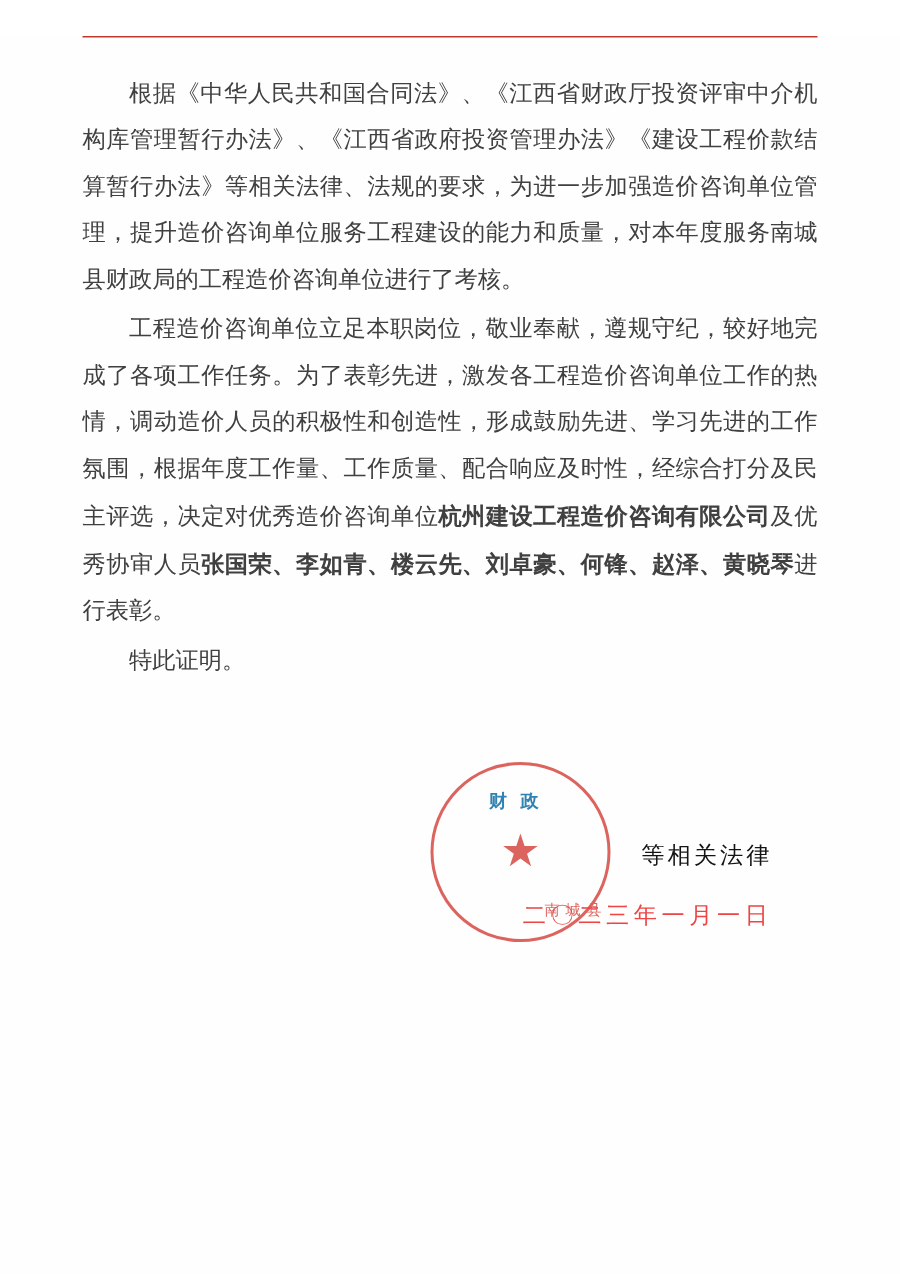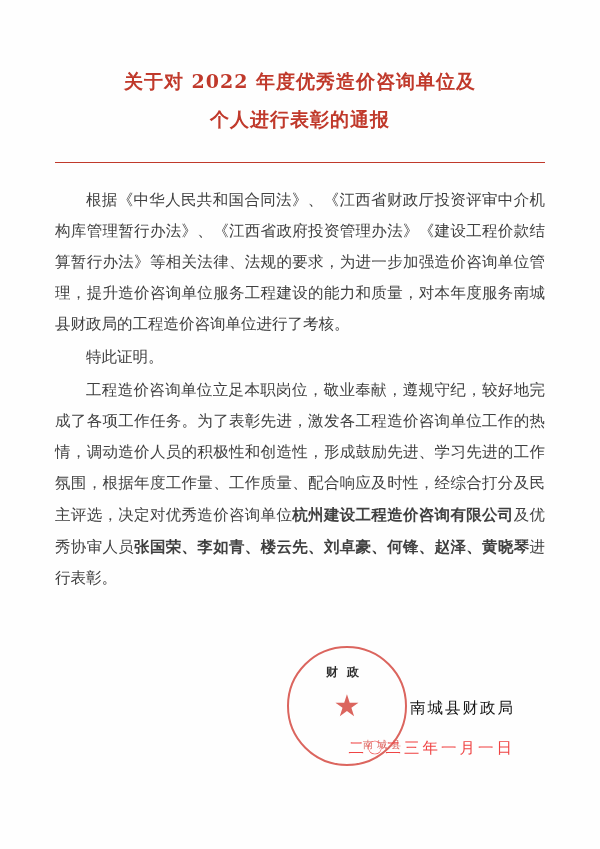--- a/index.html
+++ b/index.html
@@ -81,21 +81,21 @@
     color: #d4443c;
     font-size: 30px;
     line-height: 1;
   }
   .stamp .arc-top {
     position: absolute;
     left: 0;
     top: 16px;
     width: 100%;
     text-align: center;
-    color: #000000;
+    color: #0369a1;
     font-size: 12px;
     letter-spacing: 9px;
     font-weight: bold;
   }
   .stamp .arc-bottom {
     position: absolute;
     left: 0;
     bottom: 12px;
     width: 100%;
     text-align: right;
@@ -118,36 +118,32 @@
     font-size: 15.5px;
     letter-spacing: 3px;
     color: #ef4444;
   }
 </style>
 </head>
 <body>
 
 <div class="page">
 
-  <h1 class="doc-title">
-    <span class="line">关于对 2022 年度优秀造价咨询单位及</span>
-    <span class="line">个人进行表彰的通报</span>
-  </h1>
 
   <hr class="title-rule">
 
   <div class="body-text">
     <p class="para">根据《中华人民共和国合同法》、《江西省财政厅投资评审中介机构库管理暂行办法》、《江西省政府投资管理办法》《建设工程价款结算暂行办法》等相关法律、法规的要求，为进一步加强造价咨询单位管理，提升造价咨询单位服务工程建设的能力和质量，对本年度服务南城县财政局的工程造价咨询单位进行了考核。</p>
+    <p class="para"><span>工程造价咨询单位立足本职岗位，敬业奉献，遵规守纪，较好地完成了各项工作任务。为了表彰先进，激发各工程造价咨询单位工作的热情，调动造价人员的积极性和创造性，形成鼓励先进、学习先进的工作氛围，根据年度工作量、工作质量、配合响应及时性，经综合打分及民主评选，决定对优秀造价咨询单位</span><span class="bold-name">杭州建设工程造价咨询有限公司</span><span>及优秀协审人员</span><span class="bold-name">张国荣、李如青、楼云先、刘卓豪、何锋、赵泽、黄晓琴</span><span>进行表彰。</span></p>
     <p class="para">特此证明。</p>
-    <p class="para"><span>工程造价咨询单位立足本职岗位，敬业奉献，遵规守纪，较好地完成了各项工作任务。为了表彰先进，激发各工程造价咨询单位工作的热情，调动造价人员的积极性和创造性，形成鼓励先进、学习先进的工作氛围，根据年度工作量、工作质量、配合响应及时性，经综合打分及民主评选，决定对优秀造价咨询单位</span><span class="bold-name">杭州建设工程造价咨询有限公司</span><span>及优秀协审人员</span><span class="bold-name">张国荣、李如青、楼云先、刘卓豪、何锋、赵泽、黄晓琴</span><span>进行表彰。</span></p>
   </div>
 
   <div class="sign-block">
     <div class="stamp">
       <div class="arc-top">财政</div>
       <div class="star">★</div>
       <div class="arc-bottom">南城县</div>
     </div>
-    <div class="signer">南城县财政局</div>
+    <div class="signer">等相关法律</div>
     <div class="sign-date">二〇二三年一月一日</div>
   </div>
 
 </div>
 
 </body></html>

